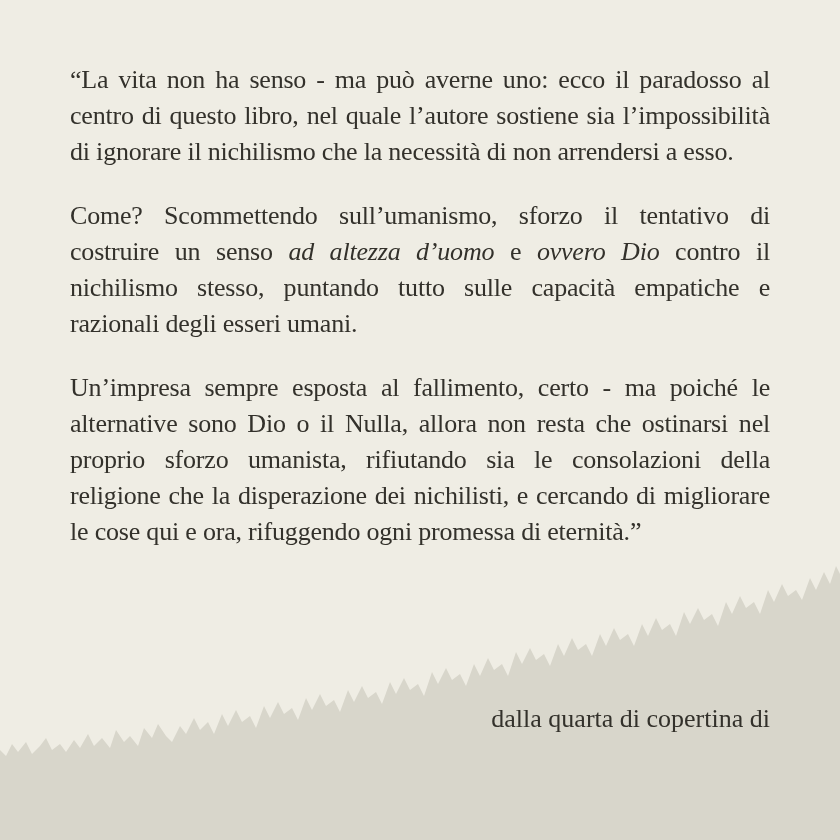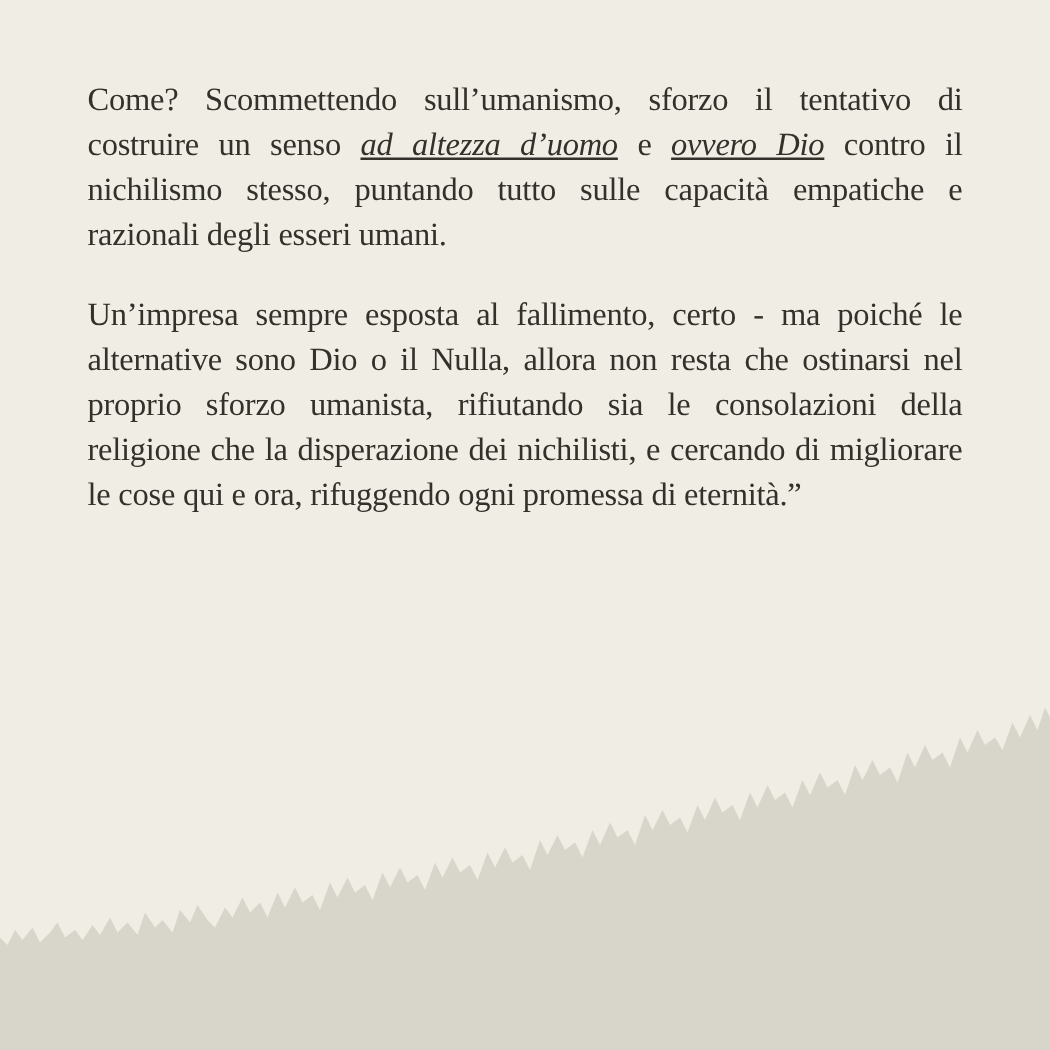--- a/index.html
+++ b/index.html
@@ -34,21 +34,20 @@
     line-height: 36px;
     text-align: justify;
     text-justify: inter-word;
     letter-spacing: -0.2px;
   }
   .quote p:last-child {
     margin-bottom: 0;
   }
   .quote em {
     font-style: italic;
-    text-decoration: underline;
   }
   .attribution {
     position: absolute;
     right: 70px;
     top: 700px;
     width: 500px;
     text-align: right;
     font-size: 26px;
     line-height: 37px;
     z-index: 1;
@@ -75,20 +74,22 @@
              L522,664 L530,648 L536,660 L544,654 L550,666 L558,644 L564,656 L572,638
              L578,650 L586,644 L592,656 L600,634 L606,646 L614,628 L620,640 L628,634
              L634,646 L642,624 L648,636 L656,618 L662,630 L670,624 L676,636 L684,612
              L690,624 L698,608 L704,620 L712,614 L718,626 L726,602 L732,614 L740,596
              L746,608 L754,602 L760,614 L768,590 L774,602 L782,584 L788,596 L796,590
              L802,600 L810,578 L816,590 L824,572 L830,584 L836,566 L840,574
              L840,840 L0,840 Z" fill="#D8D6CB"></path>
   </svg>
 
   <div class="quote">
+      <p><span>“La vita non ha senso - ma può averne uno: ecco il paradosso al centro di questo libro, nel quale l’autore sostiene sia l’impossibilità di ignorare il nichilismo che la necessità di non arrendersi a esso.</span></p>
       <p><span>Come? Scommettendo sull’umanismo, sforzo il tentativo di costruire un senso </span><em>ad altezza d’uomo</em><span> e </span><em>ovvero Dio</em><span> contro il nichilismo stesso, puntando tutto sulle capacità empatiche e razionali degli esseri umani.</span></p>
       <p><span>Un’impresa sempre esposta al fallimento, certo - ma poiché le alternative sono Dio o il Nulla, allora non resta che ostinarsi nel proprio sforzo umanista, rifiutando sia le consolazioni della religione che la disperazione dei nichilisti, e cercando di migliorare le cose qui e ora, rifuggendo ogni promessa di eternità.”</span></p>
     </div>
 
   <div class="attribution">
+    <div>dalla quarta di copertina di</div>
   </div>
 
 </div>
 
 </body></html>

